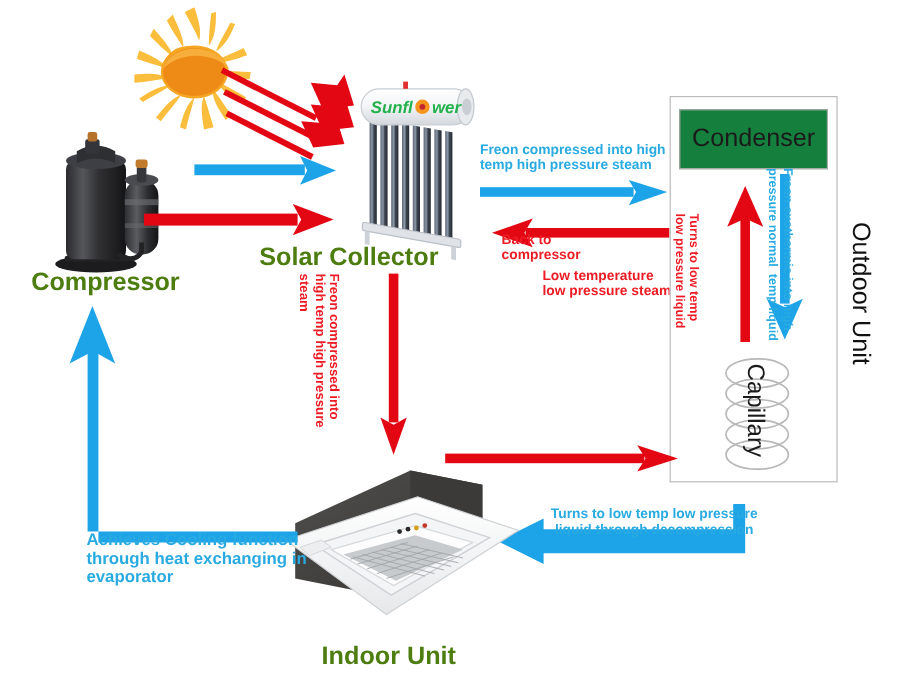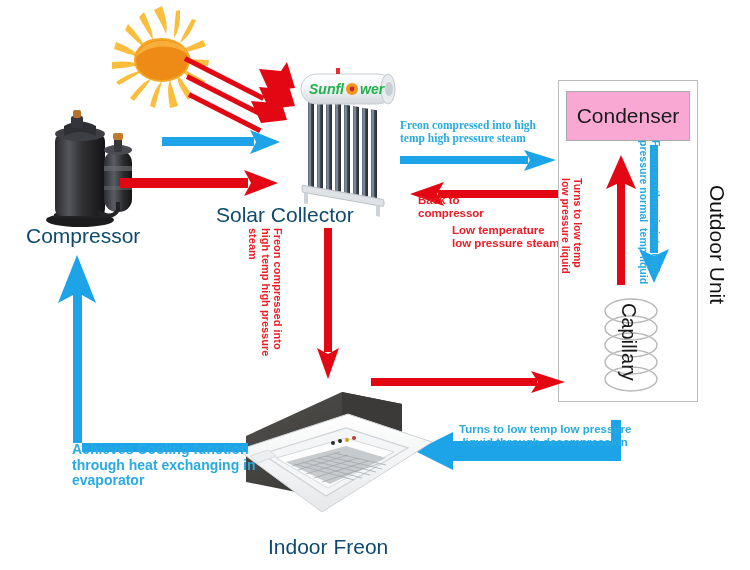--- a/index.html
+++ b/index.html
@@ -1,20 +1,20 @@
 <!DOCTYPE html>
 <html><head>
 <meta charset="utf-8">
 <style>
   html,body{margin:0;padding:0;background:#fff;}
   body{width:750px;height:570px;position:relative;overflow:hidden;
        font-family:"Liberation Sans","DejaVu Sans",sans-serif;}
   #stage{position:absolute;inset:0;width:750px;height:570px;}
   .abs{position:absolute;}
-  .lbl{color:#0c4a6e;font-weight:400;white-space:nowrap;}
+  .lbl{color:#4d7c0f;font-weight:700;white-space:nowrap;}
   .redtxt{color:#ED1C24;font-weight:bold;line-height:1.12;}
   .bluetxt{color:#29ABE2;font-weight:bold;line-height:1.12;}
   .rot90{transform-origin:0 0;}
   svg{display:block;overflow:visible;}
   .nosel{user-select:none;}
 </style>
 </head>
 <body>
 
 <div id="stage">
@@ -149,21 +149,21 @@
     </svg>
   </div>
 
   <div class="abs" style="left:120px;top:168px;">
     <svg width="160" height="32" viewBox="0 0 160 32">
       <rect x="0" y="10" width="128" height="10" fill="#E30613"></rect>
       <path d="M124 2 l34 13 l-34 13 l7 -13 z" fill="#E30613"></path>
     </svg>
   </div>
 
-  <div class="abs redtxt nosel bluetxt" style="left:400px;top:119px;font-size:11.5px;white-space:pre;font-family:Liberation Serif, serif;">Freon compressed into high
+  <div class="abs redtxt nosel bluetxt" style="left:400px;top:119px;font-size:11.5px;white-space:pre;">Freon compressed into high
 temp high pressure steam</div>
   <div class="abs" style="left:400px;top:148px;">
     <svg width="160" height="26" viewBox="0 0 160 26">
       <rect x="0" y="8" width="128" height="8" fill="#1CA3E8"></rect>
       <path d="M124 2 l32 10 l-32 11 l6 -11 z" fill="#1CA3E8"></path>
     </svg>
   </div>
 
   <div class="abs" style="left:408px;top:181px;">
     <svg width="150" height="26" viewBox="0 0 150 26">
@@ -183,21 +183,21 @@
     </svg>
   </div>
   <div class="abs redtxt nosel rot90" style="left:284px;top:228px;font-size:11px;white-space:pre;
        transform:rotate(90deg);transform-origin:0 0;">Freon compressed into
 high temp high pressure
 steam</div>
 
   <div class="abs" style="left:558px;top:80px;width:138px;height:320px;
        border:1.5px solid #BBBBBB;background:#fff;"></div>
 
-  <div class="abs nosel" style="left:566px;top:91px;width:122px;height:48px;background:#f9a8d4;
+  <div class="abs nosel" style="left:566px;top:91px;width:122px;height:48px;background:#15803d;
        border:1px solid #A9A9A9;display:flex;align-items:center;justify-content:center;">
     <span style="font-size:21px;color:#1a1a1a;">Condenser</span>
   </div>
 
   <div class="abs" style="left:604px;top:155px;">
     <svg width="34" height="130" viewBox="0 0 34 130">
       <rect x="13" y="26" width="8" height="104" fill="#E30613"></rect>
       <path d="M2 34 l15 -34 l15 34 l-15 -7 z" fill="#E30613"></path>
     </svg>
   </div>
@@ -284,21 +284,21 @@
       </g>
 
       <circle cx="97" cy="53" r="2" fill="#2a2a2a"></circle>
       <circle cx="104" cy="51" r="2" fill="#2a2a2a"></circle>
       <circle cx="111" cy="50" r="2" fill="#D4A017"></circle>
       <circle cx="118" cy="48" r="2" fill="#C0392B"></circle>
 
       <path d="M14 66 L32 60 L40 66 L22 73 Z" fill="#eceef0" stroke="#d3d6d9" stroke-width="0.8"></path>
     </svg>
   </div>
-  <div class="abs lbl nosel" style="left:268px;top:535px;font-size:21px;">Indoor  Freon</div>
+  <div class="abs lbl nosel" style="left:268px;top:535px;font-size:21px;">Indoor  Unit</div>
 
   <div class="abs" style="left:58px;top:255px;">
     <svg width="190" height="205" viewBox="0 0 190 205">
       <path d="M0 48 l19 -48 l19 48 l-14 -8 v157 h166 v-9 h-175 v-148 z" fill="#1CA3E8"></path>
     </svg>
   </div>
   <div class="abs bluetxt nosel" style="left:72px;top:442px;font-size:14px;white-space:pre;">Achieves Cooling function
 through heat exchanging in
 evaporator</div>
 

